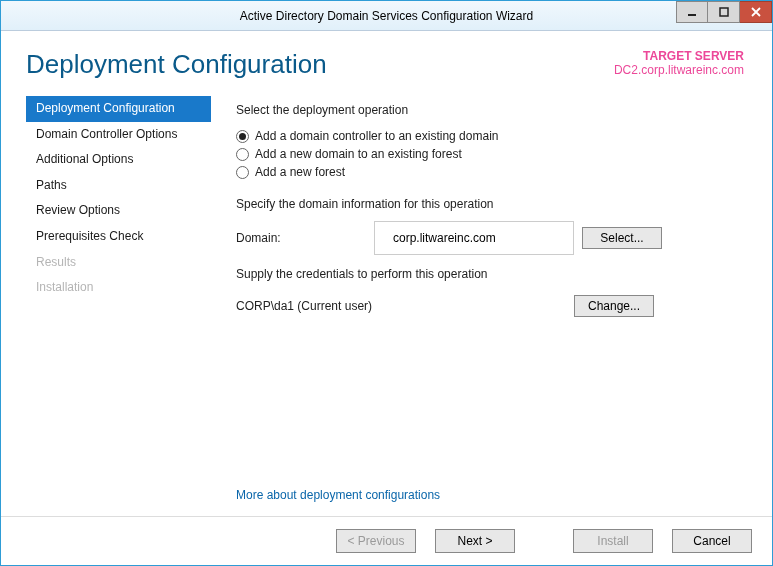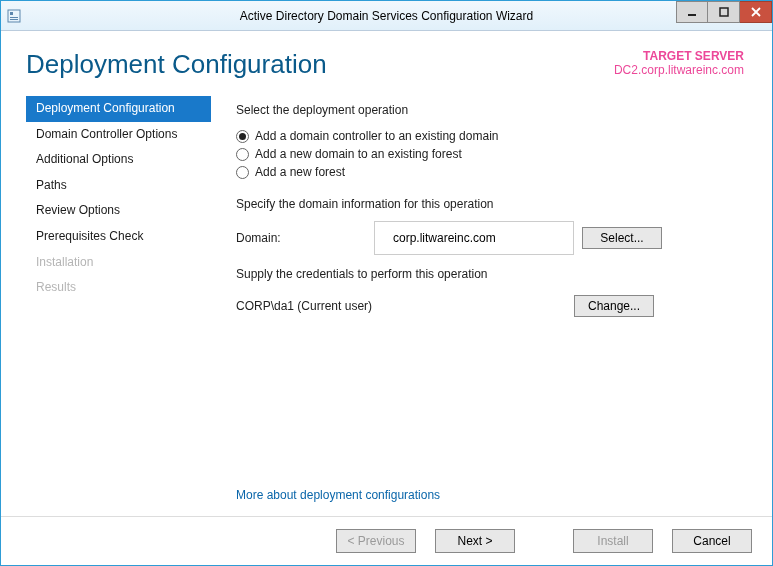--- a/index.html
+++ b/index.html
@@ -1,20 +1,20 @@
 <!DOCTYPE html>
 <html><head>
   <meta charset="utf-8">
   <style>
     * { box-sizing: border-box; margin: 0; padding: 0; font-family: "Segoe UI", Tahoma, sans-serif; }
     body { background: #ccc; width: 773px; height: 566px; overflow: hidden; }
     
     .window { width: 773px; height: 566px; background: #fff; border: 1px solid #2e9cd6; position: relative; }
     
-    .titlebar { height: 30px; background: linear-gradient(#f1f8fd,#e1f0fa); border-bottom: 1px solid #bcd; display: flex; align-items: center; position: relative; }
+    .titlebar { height: 30px; background: linear-gradient(#f1f8fd,#e1f0fa); border-bottom: 1px solid #bcd; display: flex; align-items: center; position: relative; justify-content: flex-end; }
     .title-icon { width: 26px; height: 28px; display: flex; align-items: center; justify-content: center; color:#4a7aa3; }
     .title-text { position:absolute; left:0; right:0; text-align:center; font-size: 12px; color: #000; pointer-events: none; }
     .title-controls { position: absolute; right: 0; top: 0; display: flex; }
     .title-btn { width: 32px; height: 22px; border: 1px solid #888; background: #d8d8d8; font-size: 12px; display: flex; align-items:center; justify-content:center; cursor:pointer; }
     .title-btn.close { background: #c9513f; color:#fff; border-color:#a0402f;}
     .title-btn + .title-btn { border-left:none; }
     
     .content { position: absolute; top:30px; bottom:0; left:0; right:0; background:#fff; display:flex; flex-direction:column; }
     
     .header-row { padding: 18px 28px 8px 25px; display:flex; align-items: flex-start; }
@@ -98,22 +98,22 @@
 
     <div class="body-row">
 
       <div class="sidebar">
         <div class="side-item selected">Deployment Configuration</div>
         <div class="side-item">Domain Controller Options</div>
         <div class="side-item">Additional Options</div>
         <div class="side-item">Paths</div>
         <div class="side-item">Review Options</div>
         <div class="side-item">Prerequisites Check</div>
+        <div class="side-item disabled">Results</div>
         <div class="side-item disabled">Installation</div>
-        <div class="side-item disabled">Results</div>
       </div>
 
       <div class="main">
 
         <div class="section-label">Select the deployment operation</div>
 
         <div class="radio-group">
           <label class="radio-row">
             <span class="radio checked"></span>
             <span>Add a domain controller to an existing domain</span>

